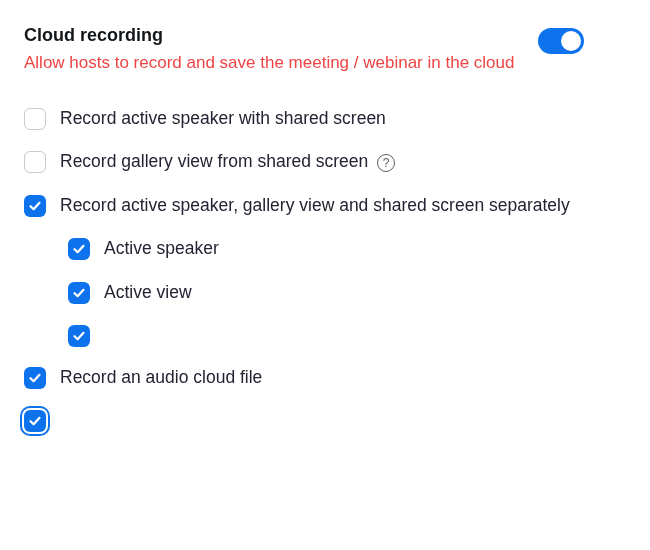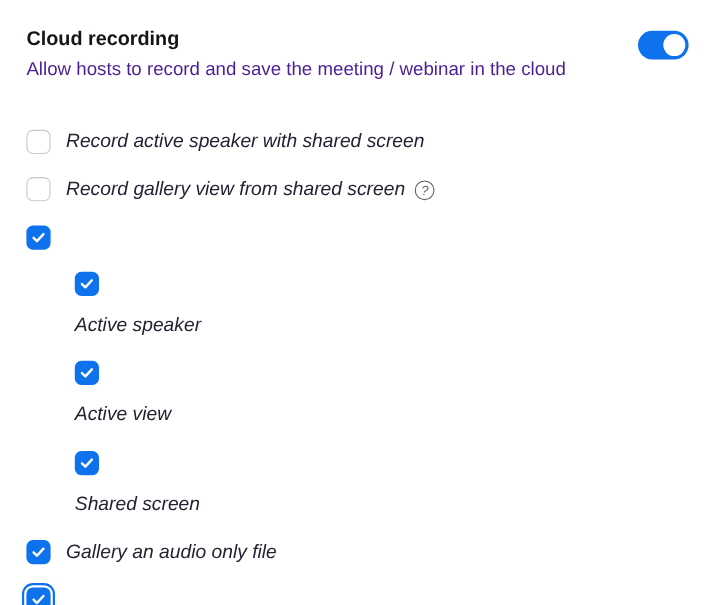--- a/index.html
+++ b/index.html
@@ -8,36 +8,35 @@
     padding: 24px 24px 24px 24px;
     font-family: -apple-system, BlinkMacSystemFont, "Segoe UI", Helvetica, Arial, sans-serif;
     width: 650px;
     height: 550px;
     color: #232333;
     background: #fff;
   }
   .header {
     display: flex;
     align-items: flex-start;
-    justify-content: space-between;
     gap: 24px;
-    margin-bottom: 40px;
+    margin-bottom: 30px;
   }
   .header-text { max-width: 540px; }
   .title {
     font-weight: 700;
     font-size: 18px;
     line-height: 1.3;
     margin-bottom: 4px;
     color: #131619;
   }
   .subtitle {
     font-size: 17px;
     line-height: 1.45;
-    color: #4c1d95;
+    color: #ef4444;
   }
   .toggle {
     width: 46px;
     height: 26px;
     border-radius: 13px;
     background: #0e72ec;
     position: relative;
     flex-shrink: 0;
     margin-top: 4px;
     cursor: pointer;
@@ -51,21 +50,21 @@
     height: 20px;
     border-radius: 50%;
     background: #fff;
   }
   .option {
     display: flex;
     align-items: flex-start;
     gap: 14px;
     margin-bottom: 18px;
   }
-  .option.indented { padding-left: 44px; flex-direction: column; }
+  .option.indented { padding-left: 44px; }
   .checkbox {
     width: 22px;
     height: 22px;
     border-radius: 6px;
     flex-shrink: 0;
     margin-top: 2px;
     position: relative;
     cursor: pointer;
   }
   .checkbox.unchecked {
@@ -81,21 +80,20 @@
   .checkbox.checked svg {
     position: absolute;
     top: 50%;
     left: 50%;
     transform: translate(-50%, -50%);
   }
   .label {
     font-size: 17.5px;
     line-height: 1.45;
     color: #232333;
-    font-style: italic;
   }
   .help-icon {
     display: inline-flex;
     align-items: center;
     justify-content: center;
     width: 18px;
     height: 18px;
     border: 1.5px solid #5b5d64;
     border-radius: 50%;
     font-size: 12px;
@@ -129,20 +127,21 @@
     <span class="help-icon">?</span>
   </div>
 </div>
 
 <div class="option">
   <div class="checkbox checked">
     <svg width="14" height="14" viewBox="0 0 14 14">
         <path d="M2.5 7.2 L5.6 10.2 L11.5 3.8" stroke="#fff" stroke-width="2.2" fill="none" stroke-linecap="round" stroke-linejoin="round"></path>
       </svg>
   </div>
+  <div class="label">Record active speaker, gallery view and shared screen separately</div>
 </div>
 
 <div class="option indented">
   <div class="checkbox checked">
     <svg width="14" height="14" viewBox="0 0 14 14">
         <path d="M2.5 7.2 L5.6 10.2 L11.5 3.8" stroke="#fff" stroke-width="2.2" fill="none" stroke-linecap="round" stroke-linejoin="round"></path>
       </svg>
   </div>
   <div class="label">Active speaker</div>
 </div>
@@ -155,30 +154,29 @@
   </div>
   <div class="label">Active view</div>
 </div>
 
 <div class="option indented">
   <div class="checkbox checked">
     <svg width="14" height="14" viewBox="0 0 14 14">
         <path d="M2.5 7.2 L5.6 10.2 L11.5 3.8" stroke="#fff" stroke-width="2.2" fill="none" stroke-linecap="round" stroke-linejoin="round"></path>
       </svg>
   </div>
-  <div class="label">Shared screen</div>
 </div>
 
 <div class="option">
   <div class="checkbox checked">
     <svg width="14" height="14" viewBox="0 0 14 14">
         <path d="M2.5 7.2 L5.6 10.2 L11.5 3.8" stroke="#fff" stroke-width="2.2" fill="none" stroke-linecap="round" stroke-linejoin="round"></path>
       </svg>
   </div>
-  <div class="label">Gallery an audio only file</div>
+  <div class="label">Record an audio cloud file</div>
 </div>
 
 <div class="option">
   <div class="checkbox checked focused">
     <svg width="14" height="14" viewBox="0 0 14 14">
         <path d="M2.5 7.2 L5.6 10.2 L11.5 3.8" stroke="#fff" stroke-width="2.2" fill="none" stroke-linecap="round" stroke-linejoin="round"></path>
       </svg>
   </div>
 </div>
 

